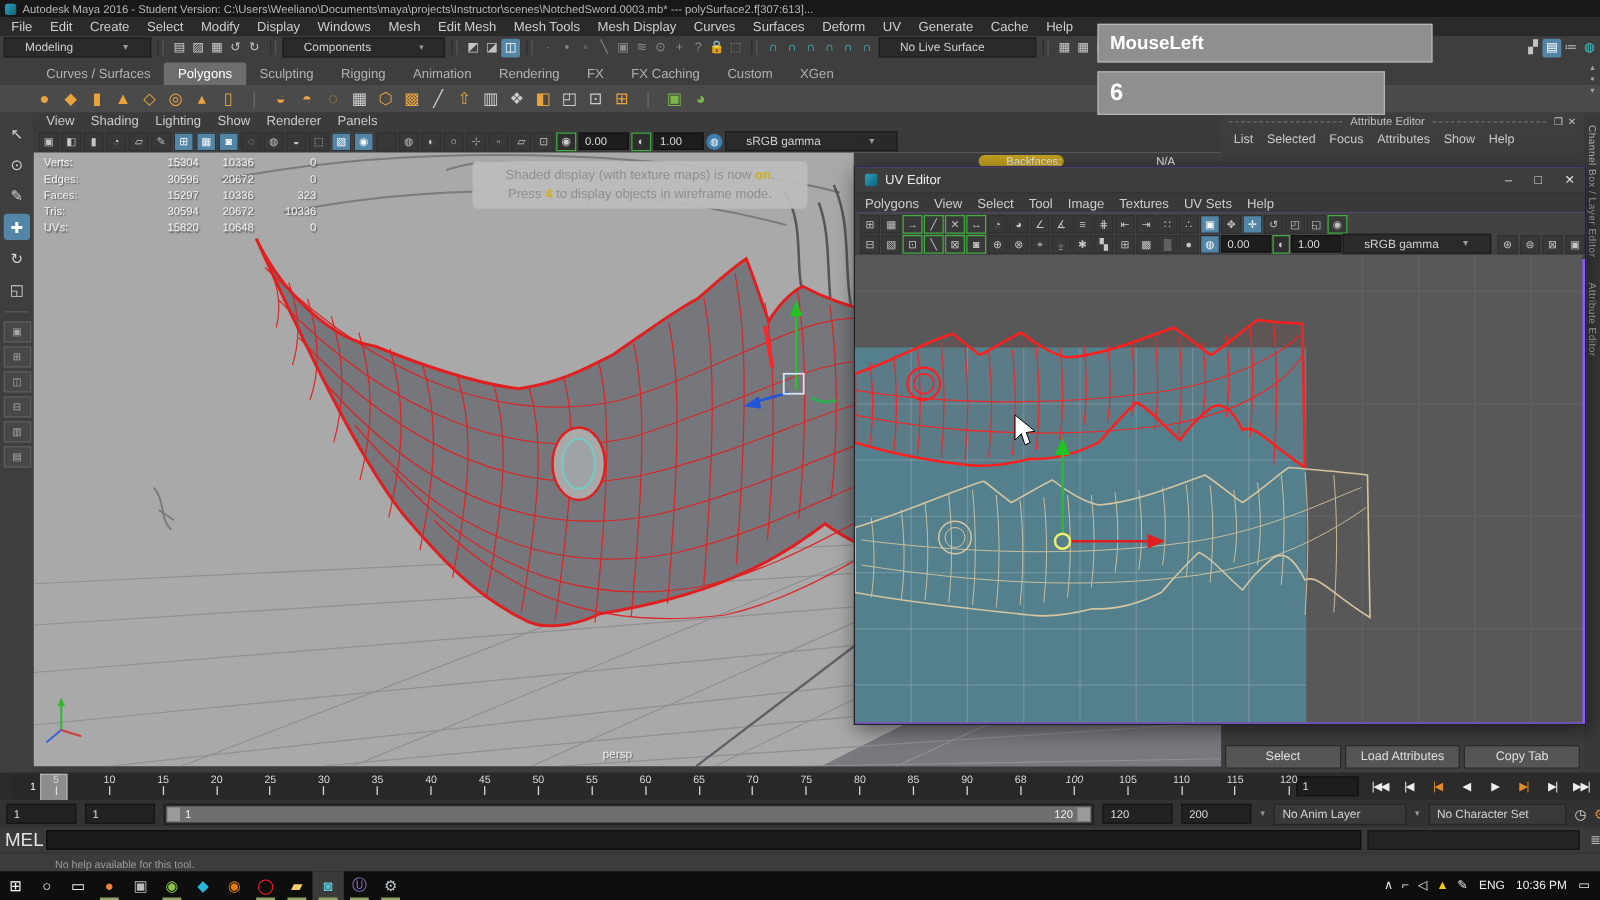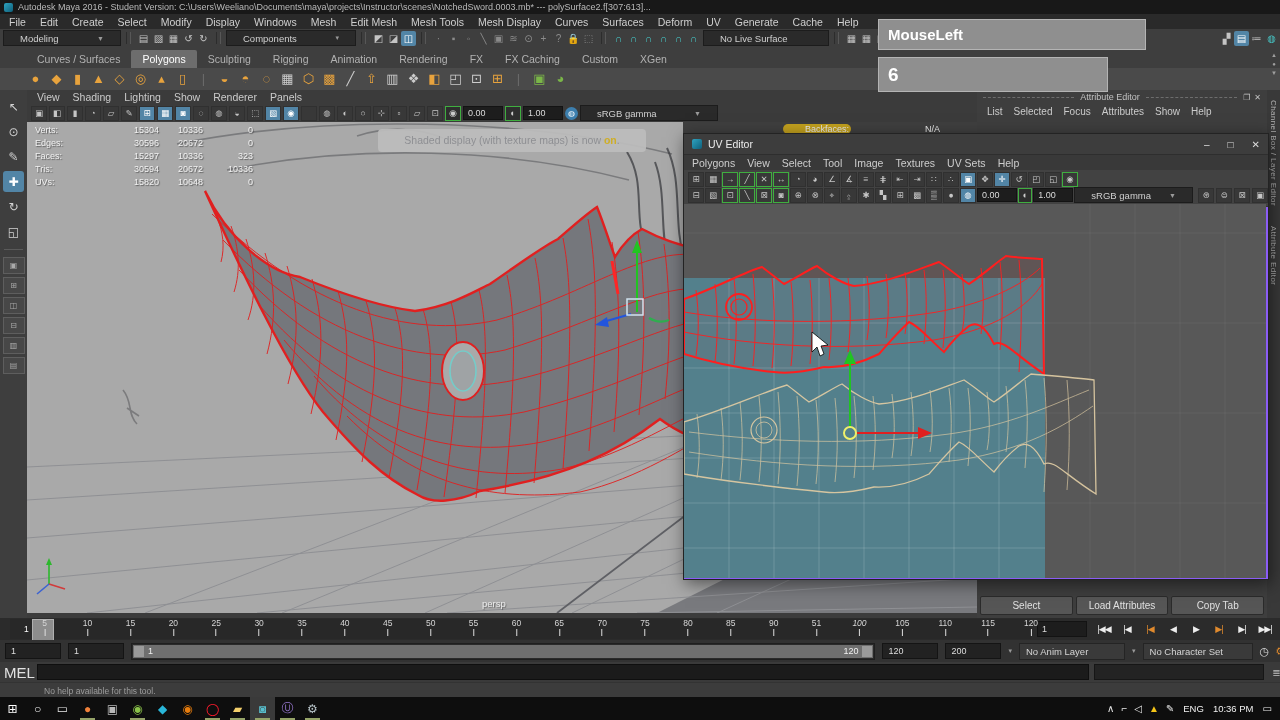--- a/index.html
+++ b/index.html
@@ -422,20 +422,21 @@
     </div>
     </div>
   <div id="backfacesBar">
     <span id="bfPill"></span>
     <span id="bfLabel">Backfaces:</span>
     <span id="bfVal">N/A</span>
   </div>
 
   <div id="vpMessage">
     <div><span>Shaded display (with texture maps) is now </span><span class="ylw">on</span><span>.</span></div>
+    <div><span>Press </span><span class="ylw">4</span><span> to display objects in wireframe mode.</span></div>
   </div>
   <div id="perspLbl">persp</div>
 </div>
 
 <div id="aeTop" class="abs">
   <div id="aeTitleRow">
     <span class="dashline"></span>
     <span>Attribute Editor</span>
     <span class="dashline"></span>
     <span class="flex" style="gap:4px;font-size:8px">
@@ -641,21 +642,21 @@
         <span class="tick" style="left: 37%;"><span>45</span><i></i></span>
         <span class="tick" style="left: 41.2%;"><span>50</span><i></i></span>
         <span class="tick" style="left: 45.4%;"><span>55</span><i></i></span>
         <span class="tick" style="left: 49.6%;"><span>60</span><i></i></span>
         <span class="tick" style="left: 53.8%;"><span>65</span><i></i></span>
         <span class="tick" style="left: 58%;"><span>70</span><i></i></span>
         <span class="tick" style="left: 62.2%;"><span>75</span><i></i></span>
         <span class="tick" style="left: 66.4%;"><span>80</span><i></i></span>
         <span class="tick" style="left: 70.6%;"><span>85</span><i></i></span>
         <span class="tick" style="left: 74.8%; text-align: center;"><span>90</span><i></i></span>
-        <span class="tick" style="left: 79%;"><span>51</span><i></i></span>
+        <span class="tick" style="left: 79%;"><span>68</span><i></i></span>
         <span class="tick" style="left: 83.2%; font-style: italic;"><span>100</span><i></i></span>
         <span class="tick" style="left: 87.4%;"><span>105</span><i></i></span>
         <span class="tick" style="left: 91.6%;"><span>110</span><i></i></span>
         <span class="tick" style="left: 95.8%;"><span>115</span><i></i></span>
         <span class="tick" style="left: 100%;"><span>120</span><i></i></span>
       </div>
   </div>
   <span class="field" id="frameField">1</span>
   <div id="playback">
 

